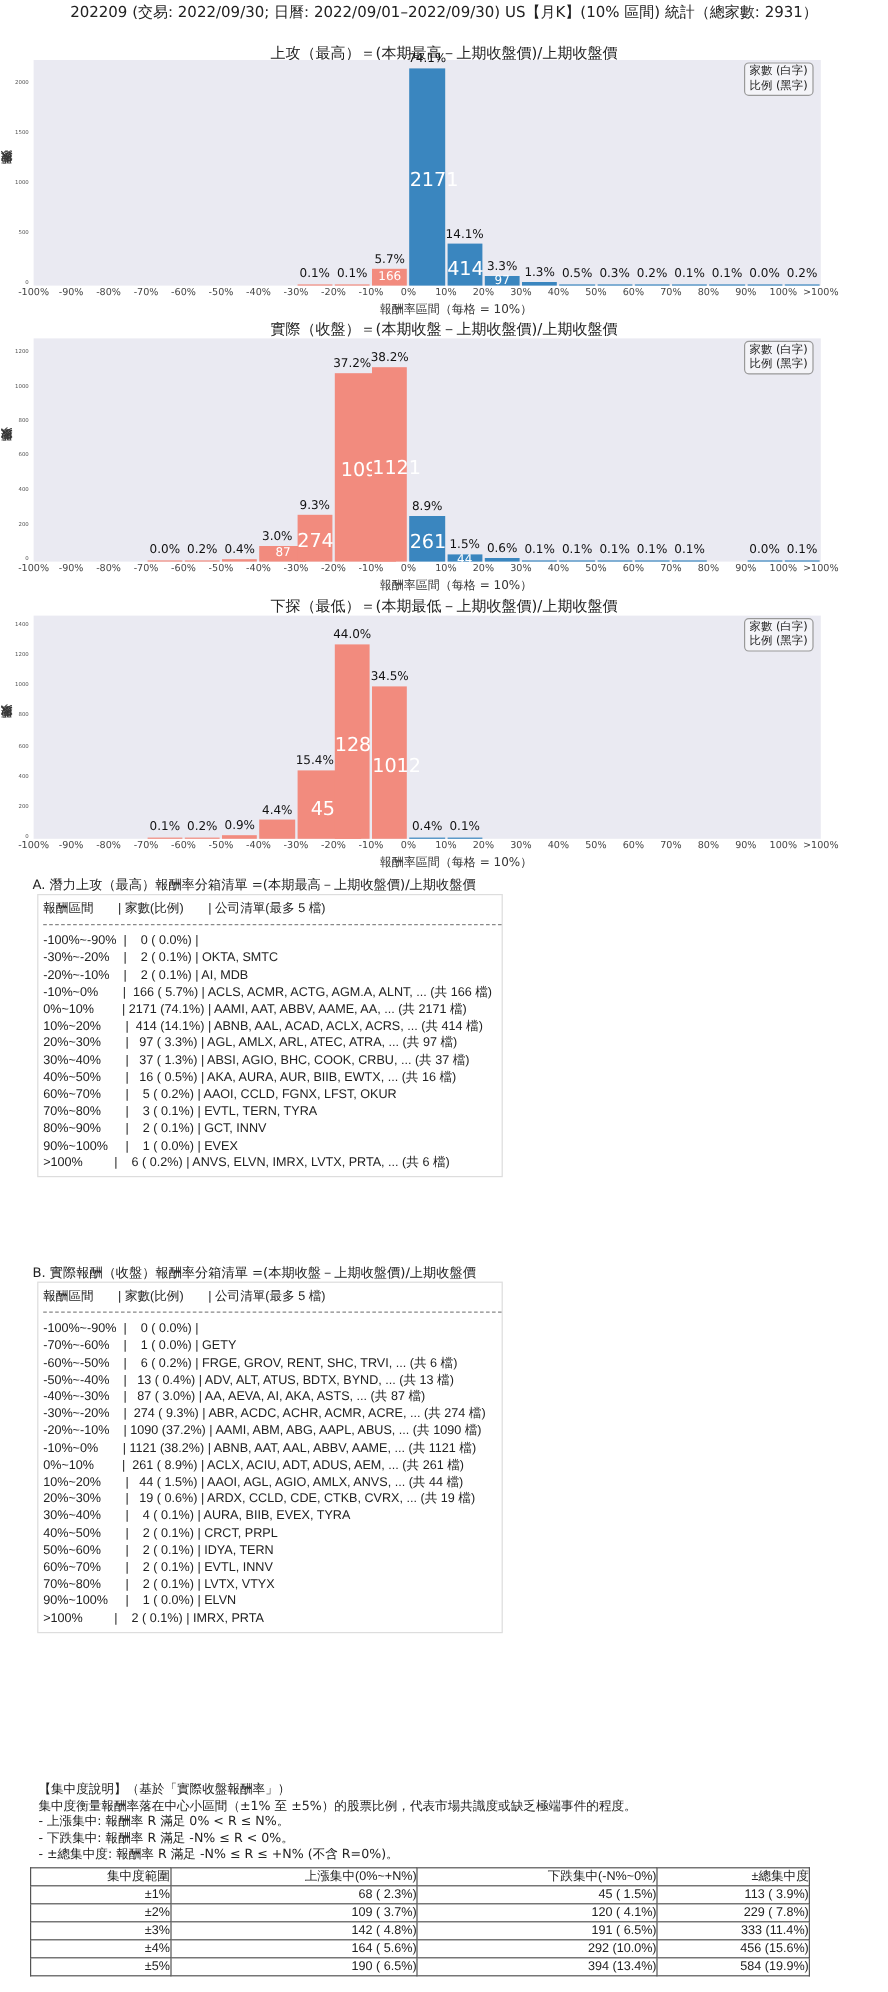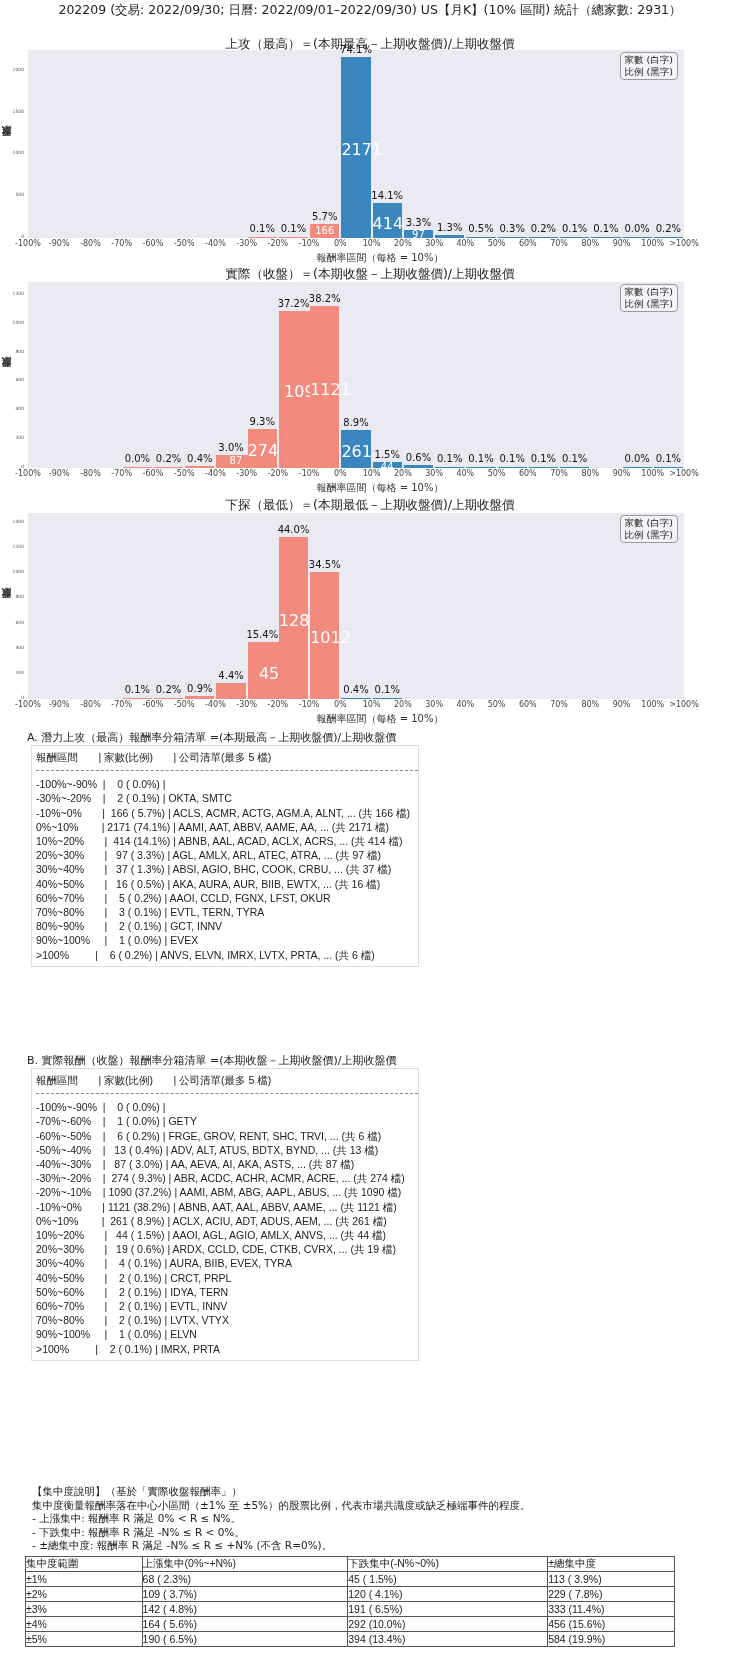--- a/index.html
+++ b/index.html
@@ -17,21 +17,21 @@
   .bar.pos { background: #3a86bf; }
   .bar-count { position: absolute; left: 0; right: 0; text-align: center; font-size: 16px; color: #fff; }
   .bar-pct { position: absolute; text-align: center; font-size: 10px; color: #111; width: 40px; margin-left: -20px; }
   .legend { position: absolute; right: 62px; border: 1px solid #999; border-radius: 4px; background: #f4f4f8; font-size: 9.5px; line-height: 12px; padding: 1px 4px; color: #222; }
   .section-title { position: absolute; left: 27px; font-size: 11px; color: #222; }
   .list-box { position: absolute; left: 31px; width: 388px; border: 1px solid #ddd; background: #fff; padding: 4px 0 4px 4px; font-size: 10px; line-height: 14.2px; color: #222; }
   .list-row { white-space: pre; font-family: "Liberation Sans", sans-serif; font-size: 10.5px; }
   .divider { border-top: 1px dashed #888; margin: 6px 0 6px 0; height: 0; }
   .note { position: absolute; left: 32px; font-size: 10.5px; line-height: 13.5px; color: #222; }
   table.conc { position: absolute; left: 25px; top: 1556px; width: 482px; border-collapse: collapse; font-size: 10.5px; font-family: "Liberation Sans", sans-serif; }
-  table.conc th, table.conc td { border: 1px solid #555; text-align: left; height: 15px; padding: 0; font-weight: normal; }
+  table.conc th, table.conc td { border: 1px solid #555; text-align: right; height: 15px; padding: 0; font-weight: normal; }
 </style>
 </head>
 <body>
 
 <div class="page-title">202209 (交易: 2022/09/30; 日曆: 2022/09/01–2022/09/30) US【月K】(10% 區間) 統計（總家數: 2931）</div>
 
 <div class="chart" id="chart0" style="top: 0px; height: 0px;">
     <div class="chart-title" style="top: 36px;">上攻（最高）＝(本期最高－上期收盤價)/上期收盤價</div>
     <div class="plot" style="left: 28px; top: 50px; width: 656px; height: 188px;">
       <div class="bar neg" style="left: 219.667px; width: 29.2381px; height: 1.5px;"></div>
@@ -259,20 +259,21 @@
     </div>
   </div>
 
 <div class="section-title" style="top:730px;">A. 潛力上攻（最高）報酬率分箱清單 =(本期最高－上期收盤價)/上期收盤價</div>
 <div class="list-box" style="top:745px;">
   <div class="list-row">報酬區間       | 家數(比例)       | 公司清單(最多 5 檔)</div>
   <div class="divider"></div>
   <div id="listA">
       <div class="list-row">-100%~-90%  |    0 ( 0.0%) |</div>
       <div class="list-row">-30%~-20%    |    2 ( 0.1%) | OKTA, SMTC</div>
+      <div class="list-row">-20%~-10%    |    2 ( 0.1%) | AI, MDB</div>
       <div class="list-row">-10%~0%       |  166 ( 5.7%) | ACLS, ACMR, ACTG, AGM.A, ALNT, ... (共 166 檔)</div>
       <div class="list-row">0%~10%        | 2171 (74.1%) | AAMI, AAT, ABBV, AAME, AA, ... (共 2171 檔)</div>
       <div class="list-row">10%~20%       |  414 (14.1%) | ABNB, AAL, ACAD, ACLX, ACRS, ... (共 414 檔)</div>
       <div class="list-row">20%~30%       |   97 ( 3.3%) | AGL, AMLX, ARL, ATEC, ATRA, ... (共 97 檔)</div>
       <div class="list-row">30%~40%       |   37 ( 1.3%) | ABSI, AGIO, BHC, COOK, CRBU, ... (共 37 檔)</div>
       <div class="list-row">40%~50%       |   16 ( 0.5%) | AKA, AURA, AUR, BIIB, EWTX, ... (共 16 檔)</div>
       <div class="list-row">60%~70%       |    5 ( 0.2%) | AAOI, CCLD, FGNX, LFST, OKUR</div>
       <div class="list-row">70%~80%       |    3 ( 0.1%) | EVTL, TERN, TYRA</div>
       <div class="list-row">80%~90%       |    2 ( 0.1%) | GCT, INNV</div>
       <div class="list-row">90%~100%     |    1 ( 0.0%) | EVEX</div>

